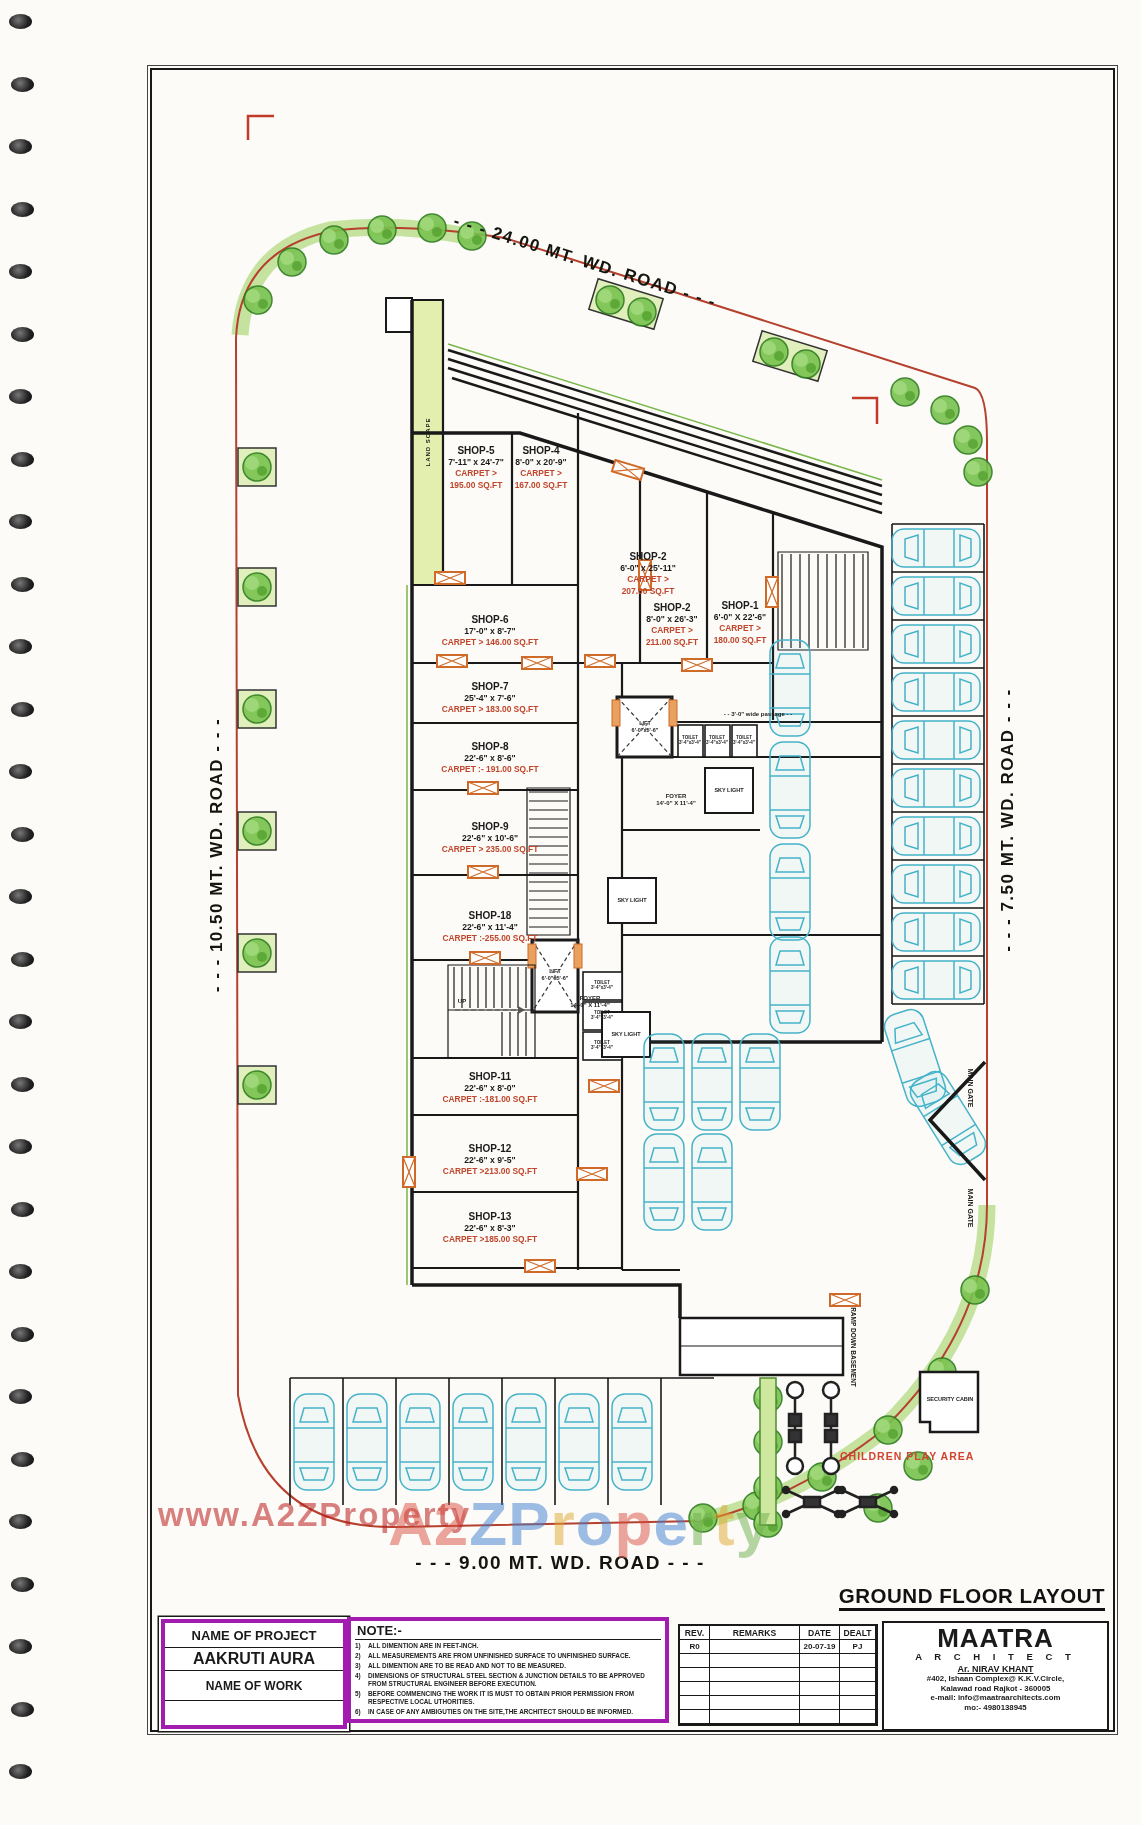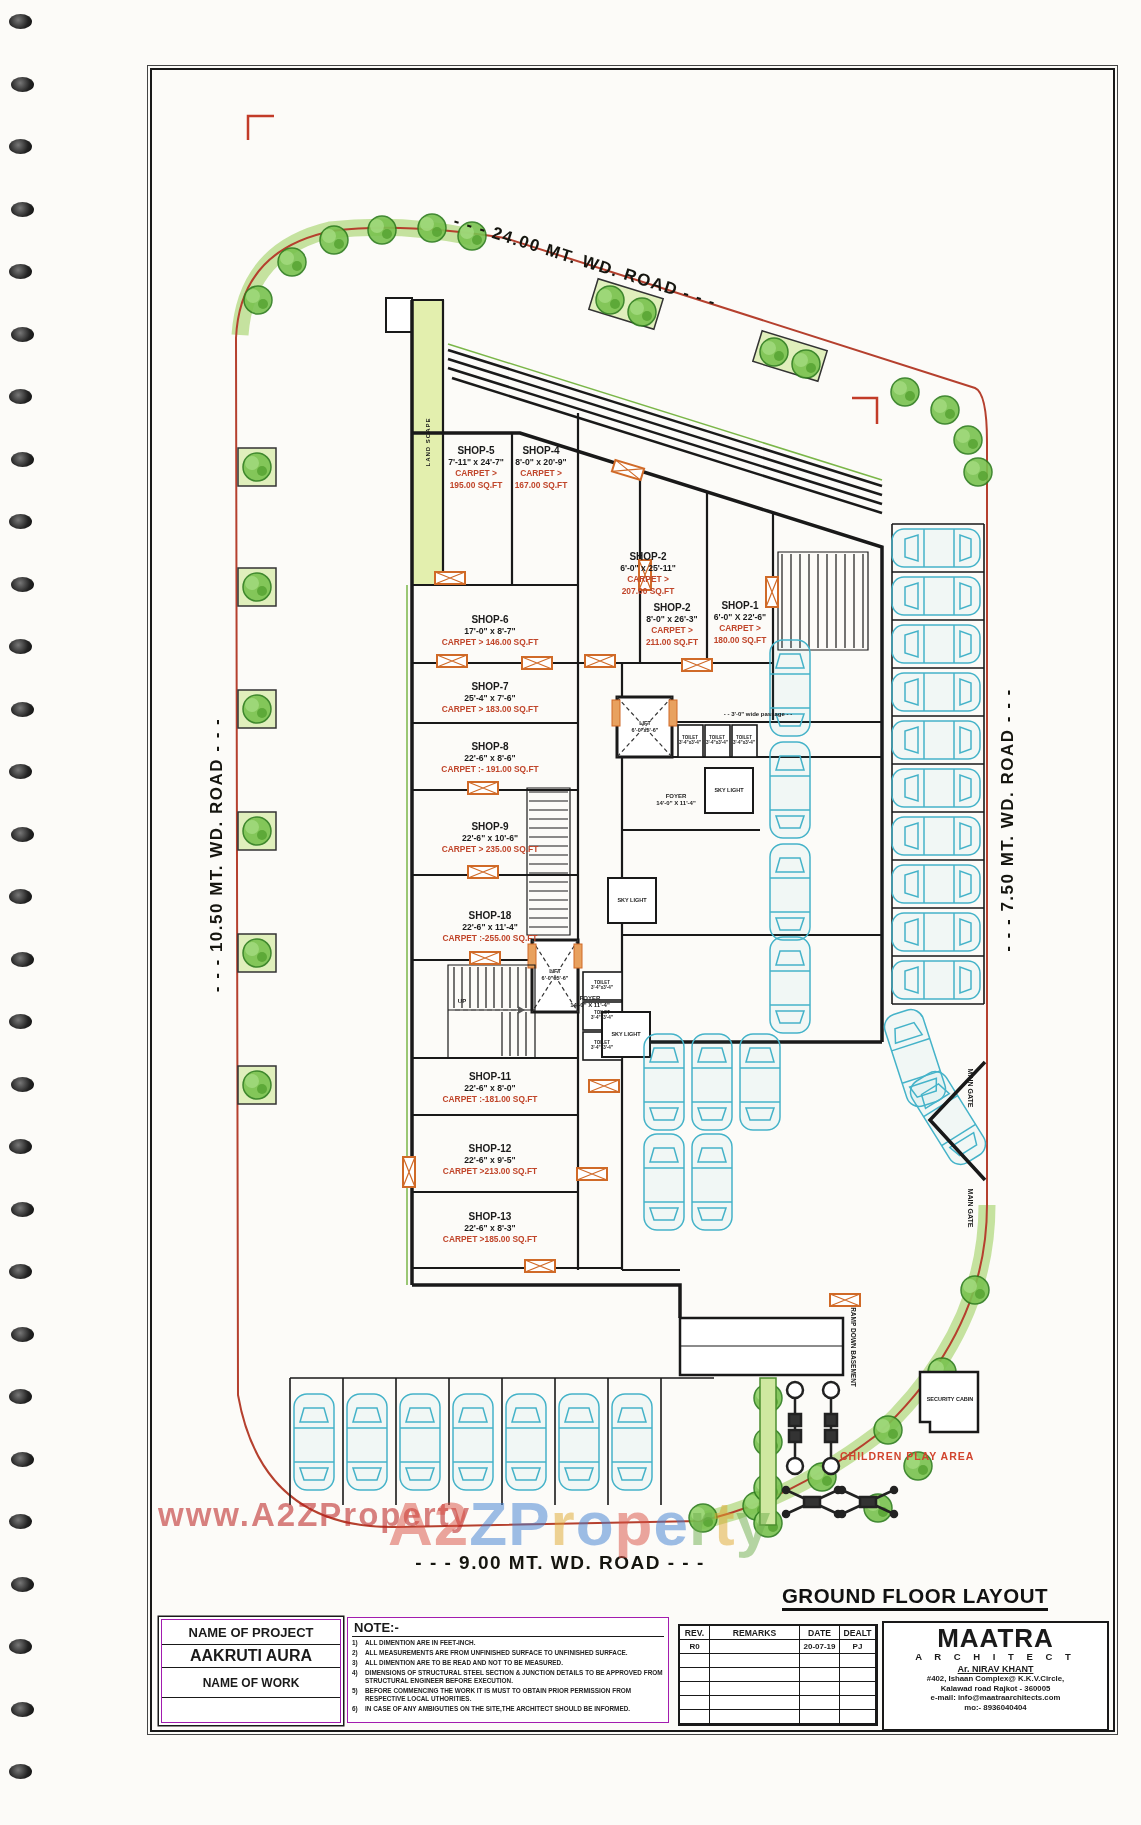--- a/index.html
+++ b/index.html
@@ -16,25 +16,25 @@
   .sname{font-size:10px;font-weight:bold;}
   .sdim{font-size:8.6px;font-weight:bold;}
   .scarpet{font-size:8.4px;font-weight:bold;color:#c0452a;}
   .scarpet:empty{display:none;}
   .tiny{font-size:6px;line-height:6.5px;font-weight:bold;}
   .micro{font-size:4.5px;line-height:5px;font-weight:bold;}
   .wm-url{position:absolute;left:158px;top:1496px;font-size:33px;font-weight:bold;
           color:#b91c1c;opacity:.55;letter-spacing:2px;}
   .wm-brand{position:absolute;left:388px;top:1488px;font-size:62px;font-weight:bold;
             opacity:.5;letter-spacing:1px;}
-  .gtitle{position:absolute;left:725px;top:1584px;width:380px;text-align:center;
+  .gtitle{position:absolute;left:725px;top:1584px;width:380px;text-align:right;
           font-size:20.5px;font-weight:bold;letter-spacing:.5px;color:#111;}
   .gtitle span{border-bottom:3px solid #111;padding-bottom:1px;}
   
-  .tb{position:absolute;border:1px solid #a21caf;background:#fff;}
+  .tb{position:absolute;border:4px solid #a21caf;background:#fff;}
   .tb-left{left:161px;top:1619px;width:178px;height:102px;box-shadow:0 0 0 2px #fff,0 0 0 3.5px #191919;}
   .tb-row{border-bottom:1.5px solid #191919;display:flex;align-items:center;justify-content:center;font-weight:bold;}
   .tb-note{left:347px;top:1617px;width:322px;height:106px;padding:2px 4px;box-sizing:border-box;}
   .note-hd{font-size:13px;font-weight:bold;border-bottom:1.5px solid #191919;padding:0 0 1px 2px;}
   .note-item{display:flex;font-size:6.4px;line-height:7.6px;margin-top:2.4px;font-weight:bold;color:#222;}
   .note-num{width:13px;flex:none;}
   .tb-rev{left:678px;top:1624px;width:196px;height:98px;display:grid;
           grid-template-columns:30px 90px 40px 36px;grid-auto-rows:1fr;border:2px solid #191919;background:#fff;}
   .rc{border-right:1.2px solid #191919;border-bottom:1.2px solid #191919;
       display:flex;align-items:center;justify-content:center;font-size:8px;font-weight:bold;overflow:hidden;}
@@ -478,16 +478,16 @@
       <div class="rc"></div>
     </div>
 
 <div class="tb tb-arch">
   <div class="arch-name">MAATRA</div>
   <div class="arch-sub">A R C H I T E C T</div>
   <div class="arch-person">Ar. NIRAV KHANT</div>
   <div class="arch-line">#402, Ishaan Complex@ K.K.V.Circle,</div>
   <div class="arch-line">Kalawad road Rajkot - 360005</div>
   <div class="arch-line">e-mail: info@maatraarchitects.com</div>
-  <div class="arch-line">mo:- 8936040404</div>
+  <div class="arch-line">mo:- 4980138945</div>
 </div>
 
 </div>
 
 </body></html>

